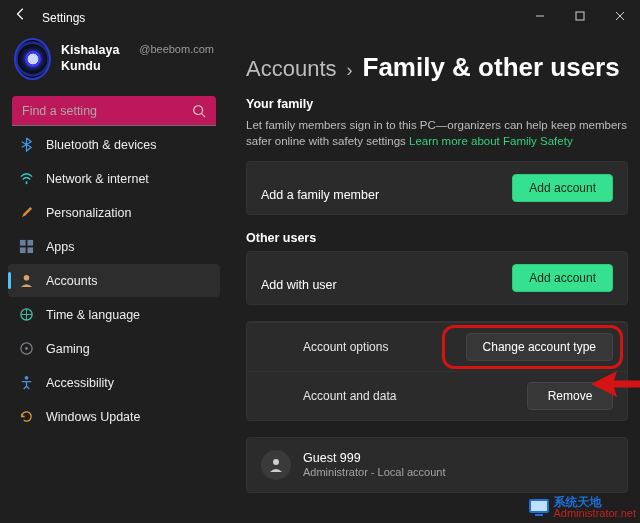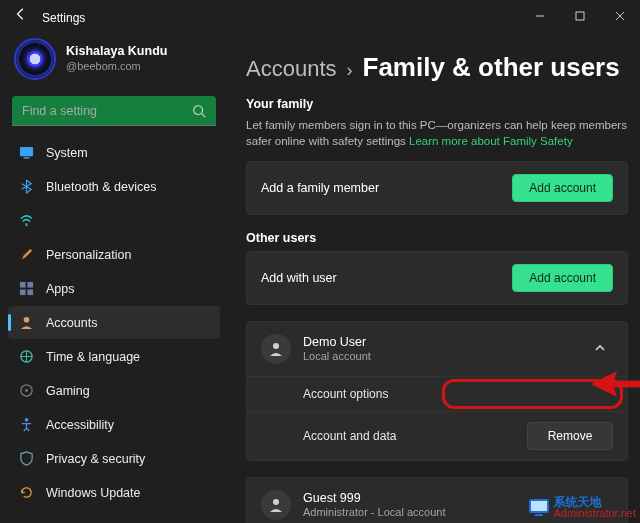--- a/index.html
+++ b/index.html
@@ -34,27 +34,27 @@
     width: 42px; height:42px; border-radius: 50%;
     background: radial-gradient(circle at 50% 50%, #0b0c20 0 58%, #1d2b7a 60% 68%, #0a0a12 72% 100%);
     border: 2px solid #2b3ad1;
     display:flex; align-items:center; justify-content:center;
   }
   .avatar-inner {
     width: 16px; height:16px; border-radius:50%;
     background: radial-gradient(circle, #cfd6ff 0 45%, #3b3bff 50% 100%);
     box-shadow: 0 0 6px #4a5bff;
   }
-  .profile-text { display:flex; flex-direction:column; line-height:1.25;}
+  .profile-text { display:flex; flex-direction:row; line-height:1.25;}
   .profile-name { font-size: 12.5px; font-weight:600; }
   .profile-email { font-size: 11px; color: #9a9a9a; }
 
   .searchwrap {
-    margin: 4px 4px 10px 4px;
-    background: #15803d; border-bottom: 1px solid #6f6f6f;
+    margin: 4px 4px 2px 4px;
+    background: #be185d; border-bottom: 1px solid #6f6f6f;
     height: 30px; border-radius: 4px 4px 0 0;
     display:flex; align-items:center; padding: 0 10px; gap:8px;
   }
   .searchwrap input {
     flex:1; background: transparent; border:none; outline:none;
     color: #cfcfcf; font-size: 12.5px;
   }
   .searchwrap input::placeholder { color:#a9a9a9; }
   .searchwrap svg { width:14px; height:14px; stroke:#cfcfcf; stroke-width:1.4; fill:none;}
 
@@ -82,21 +82,21 @@
 
   .section-label { font-size:12.5px; font-weight:600; margin-bottom:6px; }
   .section-desc { font-size:11.5px; color:#bdbdbd; line-height:1.4; margin-bottom:12px;}
   .section-desc .link { color:#32d17e; }
 
   .card {
     background:#2b2b2b; border:1px solid #333; border-radius:4px;
     margin-bottom:16px;
   }
   .row {
-    display:flex; align-items:center; justify-content:space-between;
+    display:flex; align-items:flex-end; justify-content:space-between;
     padding: 12px 14px; min-height:48px;gap:16px;
   }
   .row + .row, .card .subrow { border-top:1px solid #333; }
   .row-label { font-size:12.5px; }
   .btn {
     background:#373737; color:#fff; border:1px solid #444;
     padding:6px 16px; border-radius:4px; font-size:12px; min-width:86px; text-align:center;
   }
   .btn.accent { background:#35e08e; color:#0e2a18; border:1px solid #2bca7d; font-weight:500;}
   .userrow { display:flex; align-items:center; gap:12px; flex:1;}
@@ -181,41 +181,33 @@
       <svg viewBox="0 0 16 16">
           <circle cx="7" cy="7" r="5"></circle>
           <path d="M11 11 L15 15"></path>
         </svg>
     </div>
 
     <div class="navlist">
       <div class="navitem">
         <span class="navicon">
             <svg viewBox="0 0 16 16">
-              <rect x="1" y="2" width="14" height="10" rx="1" fill="#3aa0ef"></rect>
-              <rect x="5" y="13" width="6" height="1.5" fill="#3aa0ef"></rect>
-            </svg>
-          </span>
-        <span>System</span>
-      </div>
-      <div class="navitem">
-        <span class="navicon">
-            <svg viewBox="0 0 16 16">
               <path d="M8 1 L8 15 L13 11 L3 5 M8 1 L13 5 L3 11" stroke="#3aa0ef" stroke-width="1.3" fill="none"></path>
             </svg>
           </span>
         <span>Bluetooth &amp; devices</span>
       </div>
       <div class="navitem">
         <span class="navicon">
             <svg viewBox="0 0 16 16">
               <path d="M2 6 Q8 0 14 6 M4 9 Q8 5 12 9 M7 12 Q8 11 9 12" stroke="#2fc9c9" stroke-width="1.4" fill="none"></path>
               <circle cx="8" cy="13" r="1" fill="#2fc9c9"></circle>
             </svg>
           </span>
+        <span>Network &amp; internet</span>
       </div>
       <div class="navitem">
         <span class="navicon">
             <svg viewBox="0 0 16 16">
               <path d="M3 13 L5 9 L12 2 L14 4 L7 11 Z" fill="#d98a3a"></path>
             </svg>
           </span>
         <span>Personalization</span>
       </div>
       <div class="navitem">
@@ -257,28 +249,20 @@
         <span>Gaming</span>
       </div>
       <div class="navitem">
         <span class="navicon">
             <svg viewBox="0 0 16 16">
               <circle cx="8" cy="3" r="2" fill="#4f8fd6"></circle>
               <path d="M3 7 H13 M8 7 V12 L5 15 M8 12 L11 15" stroke="#4f8fd6" stroke-width="1.4" fill="none"></path>
             </svg>
           </span>
         <span>Accessibility</span>
-      </div>
-      <div class="navitem">
-        <span class="navicon">
-            <svg viewBox="0 0 16 16">
-              <path d="M8 1 L14 3 V8 Q14 13 8 15 Q2 13 2 8 V3 Z" fill="none" stroke="#6aa0b8" stroke-width="1.3"></path>
-            </svg>
-          </span>
-        <span>Privacy &amp; security</span>
       </div>
       <div class="navitem">
         <span class="navicon">
             <svg viewBox="0 0 16 16">
               <path d="M3 8 A5 5 0 1 1 5 12" stroke="#d99a3a" stroke-width="1.4" fill="none"></path>
               <path d="M3 5 V8 H6" stroke="#d99a3a" stroke-width="1.4" fill="none"></path>
             </svg>
           </span>
         <span>Windows Update</span>
       </div>
@@ -305,41 +289,23 @@
 
     <div class="section-label">Other users</div>
     <div class="card">
       <div class="row">
         <span class="row-label">Add with user</span>
         <span class="btn accent">Add account</span>
       </div>
     </div>
 
     <div class="card" style="position:relative;">
-      <div class="row">
-        <div class="userrow">
-          <div class="usercircle">
-            <svg viewBox="0 0 16 16">
-                <circle cx="8" cy="5" r="3"></circle>
-                <path d="M2 15 Q8 9 14 15 Z"></path>
-              </svg>
-          </div>
-          <div class="usertext">
-            <span class="u1">Demo User</span>
-            <span class="u2">Local account</span>
-          </div>
-        </div>
-        <span class="chev">
-          <svg viewBox="0 0 12 12">
-              <path d="M2 8 L6 4 L10 8"></path>
-            </svg>
-        </span>
-      </div>
       <div class="subrow" style="position:relative;">
         <span class="lbl">Account options</span>
+        <span class="btn">Change account type</span>
         <div class="redbox" style="left:195px; right:4px; top:2px; bottom:2px;"></div>
       </div>
       <div class="subrow">
         <span class="lbl">Account and data</span>
         <span class="btn">Remove</span>
       </div>
     </div>
 
     <div class="card">
       <div class="row">

